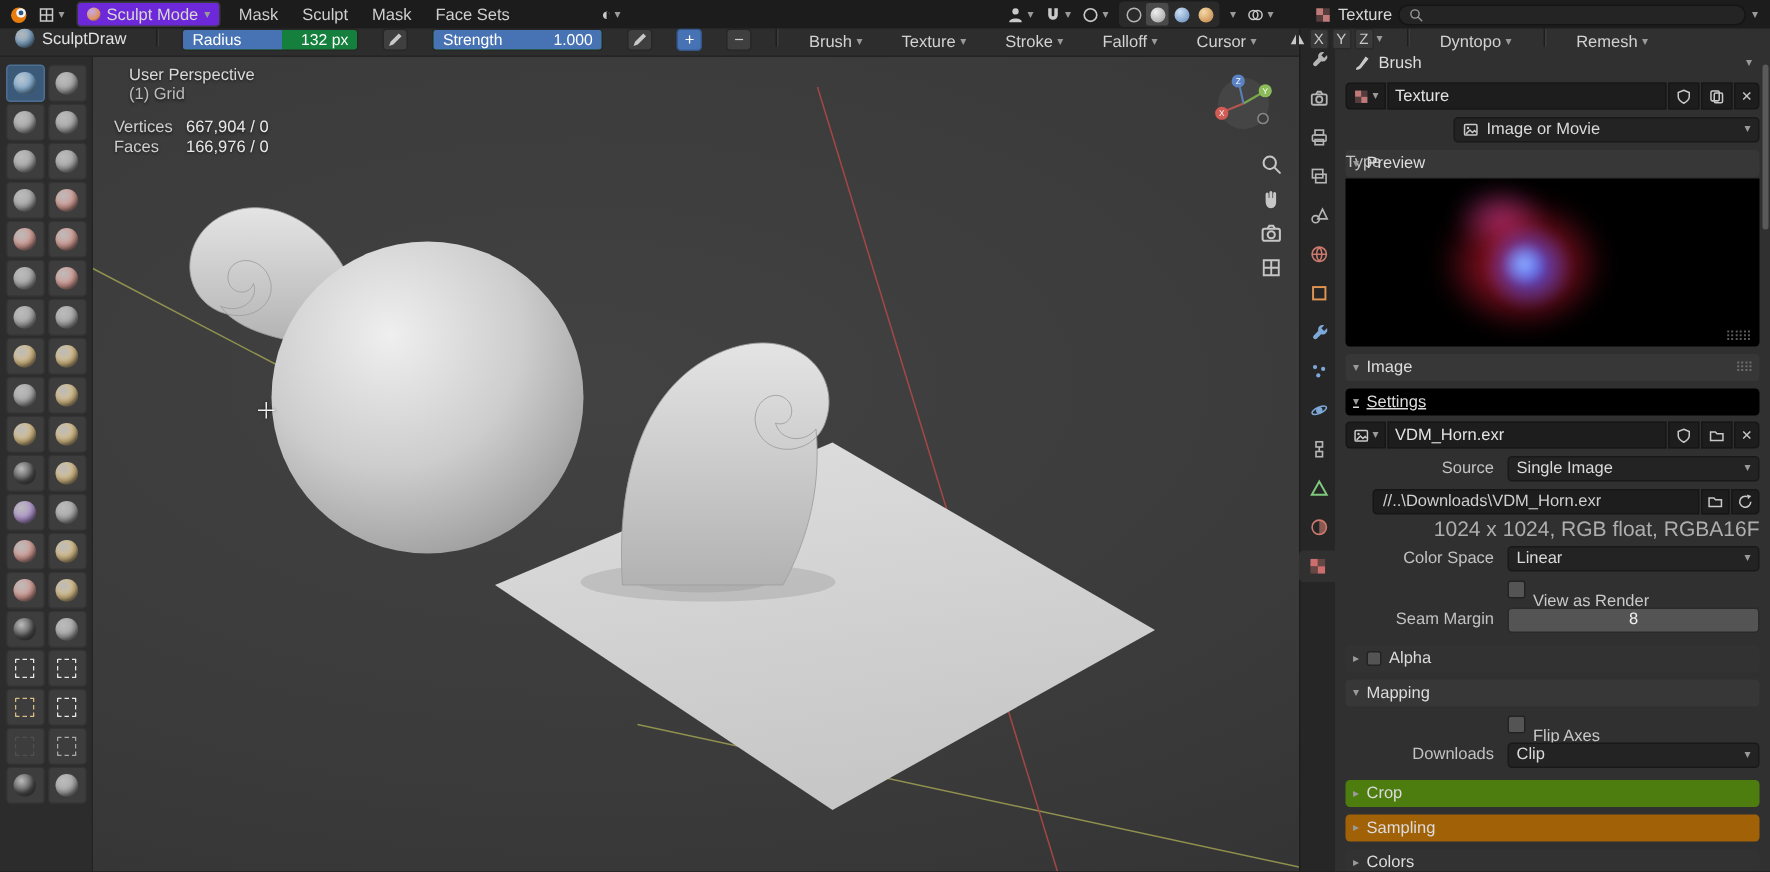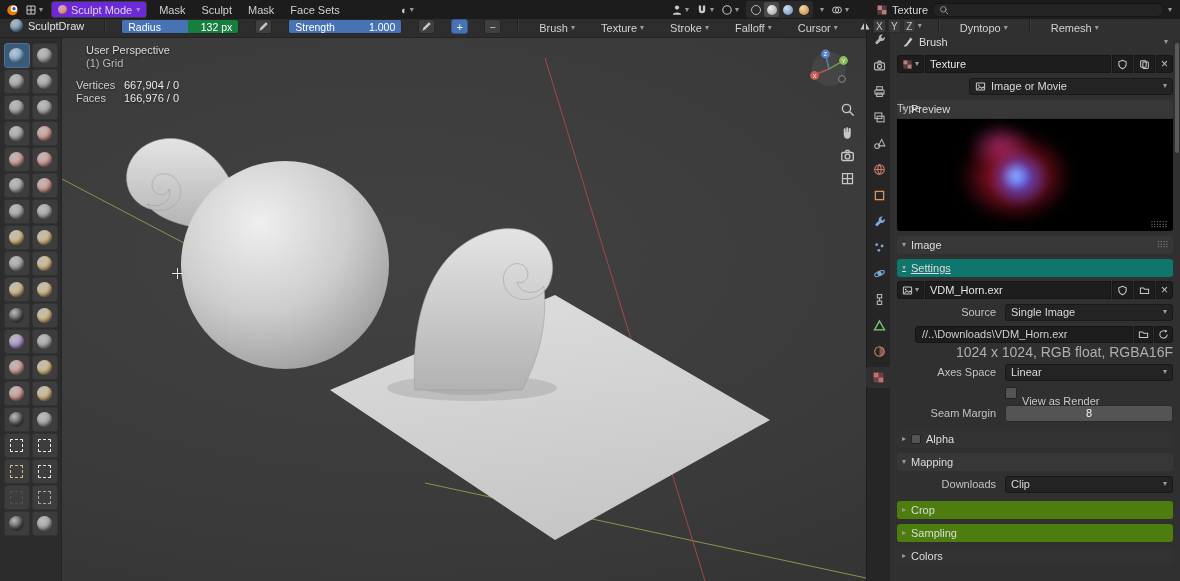--- a/index.html
+++ b/index.html
@@ -82,21 +82,21 @@
   
   .tabstrip{position:absolute;left:866px;top:19px;bottom:0;width:24px;background:#262626;border-left:1px solid #1d1d1d;
             display:flex;flex-direction:column;align-items:flex-end;padding-top:10px;gap:5px;z-index:20;}
   .ptab{width:21px;height:21px;display:flex;align-items:center;justify-content:center;border-radius:3px 0 0 3px;}
   .ptab.sel{background:#303030;width:24px;}
 
   
   .props{position:absolute;left:890px;top:19px;width:290px;height:562px;background:#303030;padding:0 7px;overflow:hidden;z-index:15;}
   .phead{display:flex;align-items:center;gap:5px;height:18px;background:#373737;border-radius:3px;padding:0 5px;margin-top:5px;color:#dcdcdc;}
   .phead.plain{background:transparent;}
-  .phead.sub{background:#0f766e;text-decoration:underline;}
+  .phead.sub{background:#000000;text-decoration:underline;}
   .grip{margin-left:auto;color:#6d6d6d;font-size:9px;letter-spacing:-1px;}
   .grip::before{content:"⠿⠿";}
   .prow{display:flex;align-items:center;margin-top:4px;height:18px;}
   .plabel{width:108px;text-align:right;padding-right:9px;color:#c2c2c2;flex:none;}
   .plabel.pl-left{width:72px;text-align:left;padding-right:4px;margin-top:43px;}
   .pfield{flex:1;display:flex;align-items:center;gap:5px;min-width:0;}
   .dropdown{flex:1;height:17px;background:#232323;border:1px solid #191919;border-radius:3px;display:flex;align-items:center;
             gap:5px;padding:0 5px;color:#dadada;min-width:0;}
   .dropdown .chev{margin-left:auto;}
   .numfield{flex:1;height:17px;background:#545454;border:1px solid #2a2a2a;border-radius:3px;display:flex;align-items:center;
@@ -812,21 +812,21 @@
             <use href="#sym-refresh"></use>
           </svg>
         </div>
     </div>
 
     <div class="prow" style="height:14px;margin-top:2px">
       <span class="infotext">1024 x 1024,  RGB float,  RGBA16F</span>
     </div>
 
     <div class="prow">
-      <span class="plabel">Axes Space</span>
+      <span class="plabel">Color Space</span>
       <div class="dropdown">
         <span>Linear</span>
         <span class="chev d"></span>
       </div>
     </div>
 
     <div class="prow" style="height:15px">
       <span class="plabel"></span>
       <div class="pfield">
         <span class="checkbox"></span>
@@ -845,34 +845,41 @@
       <span class="chev r"></span>
       <span class="checkbox small"></span>
       <span>Alpha</span>
     </div>
 
     <div class="phead">
       <span class="chev d"></span>
       <span>Mapping</span>
     </div>
 
+    <div class="prow" style="height:15px">
+      <span class="plabel"></span>
+      <div class="pfield">
+        <span class="checkbox"></span>
+        <span class="cblabel">Flip Axes</span>
+      </div>
+    </div>
 
     <div class="prow">
       <span class="plabel">Downloads</span>
       <div class="dropdown">
         <span>Clip</span>
         <span class="chev d"></span>
       </div>
     </div>
 
     <div class="phead" style="margin-top:8px;background:#4d7c0f">
       <span class="chev r"></span>
       <span>Crop</span>
     </div>
-    <div class="phead" style="background:#4d7c0f">
+    <div class="phead" style="background:#a16207">
       <span class="chev r"></span>
       <span>Sampling</span>
     </div>
     <div class="phead" style="background:#323232">
       <span class="chev r"></span>
       <span>Colors</span>
     </div>
 
     <div class="scrollthumb"></div>
   </div>

